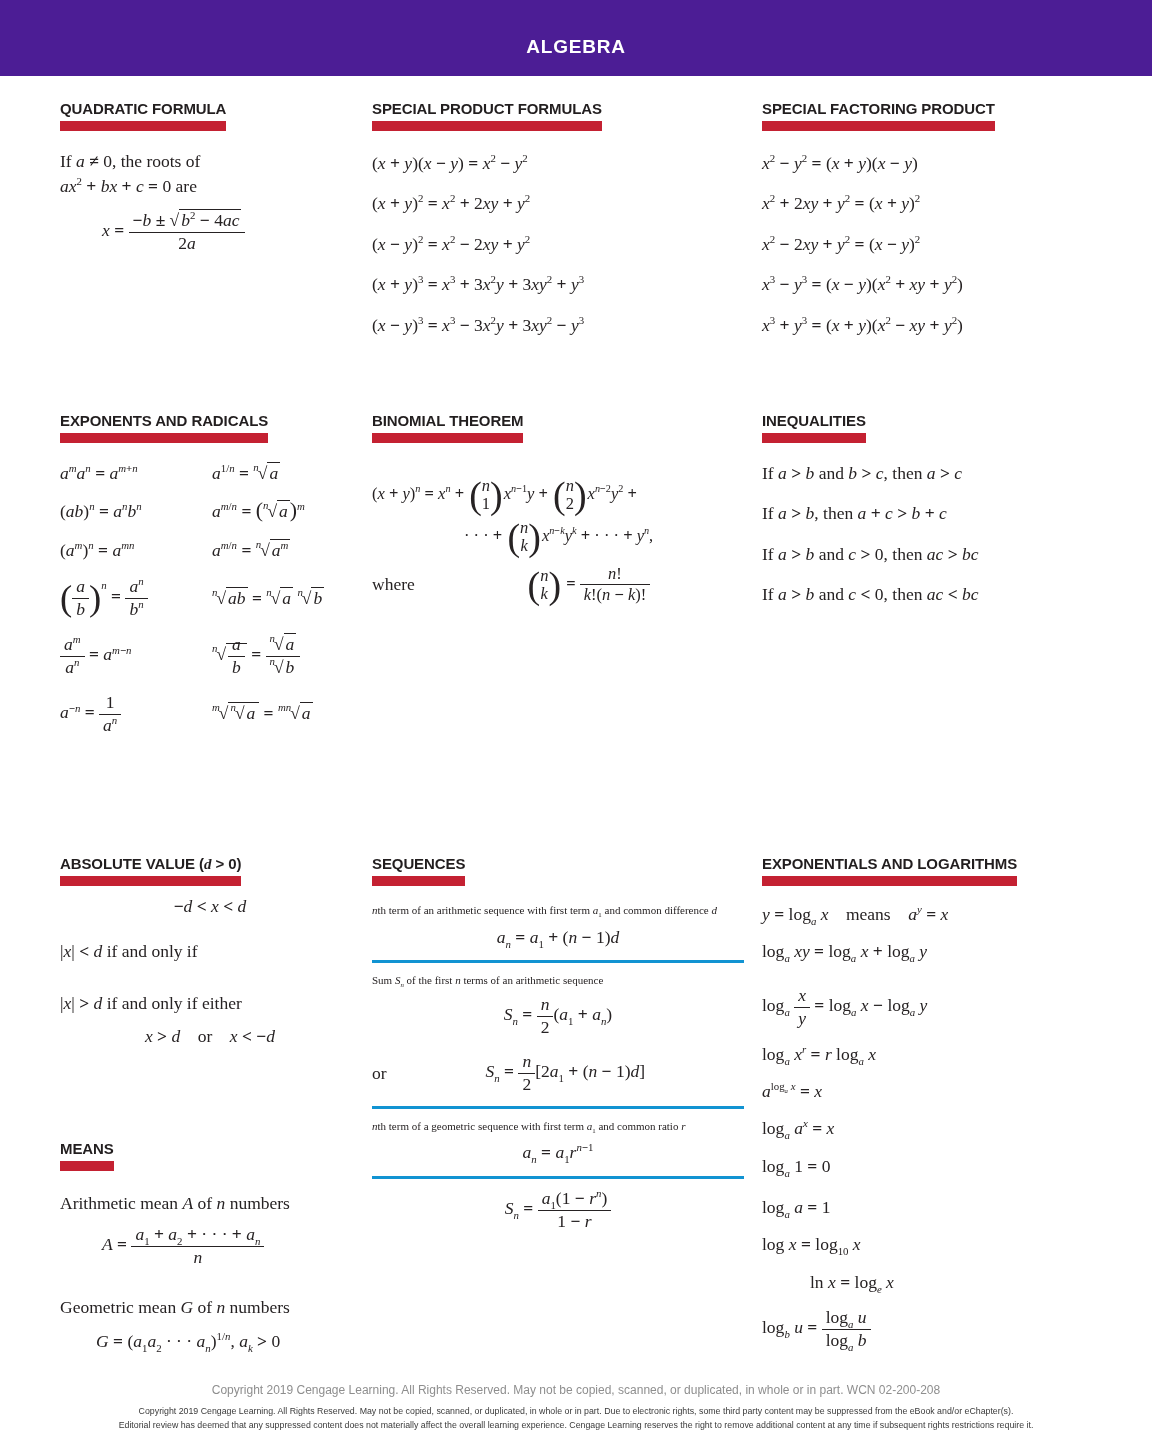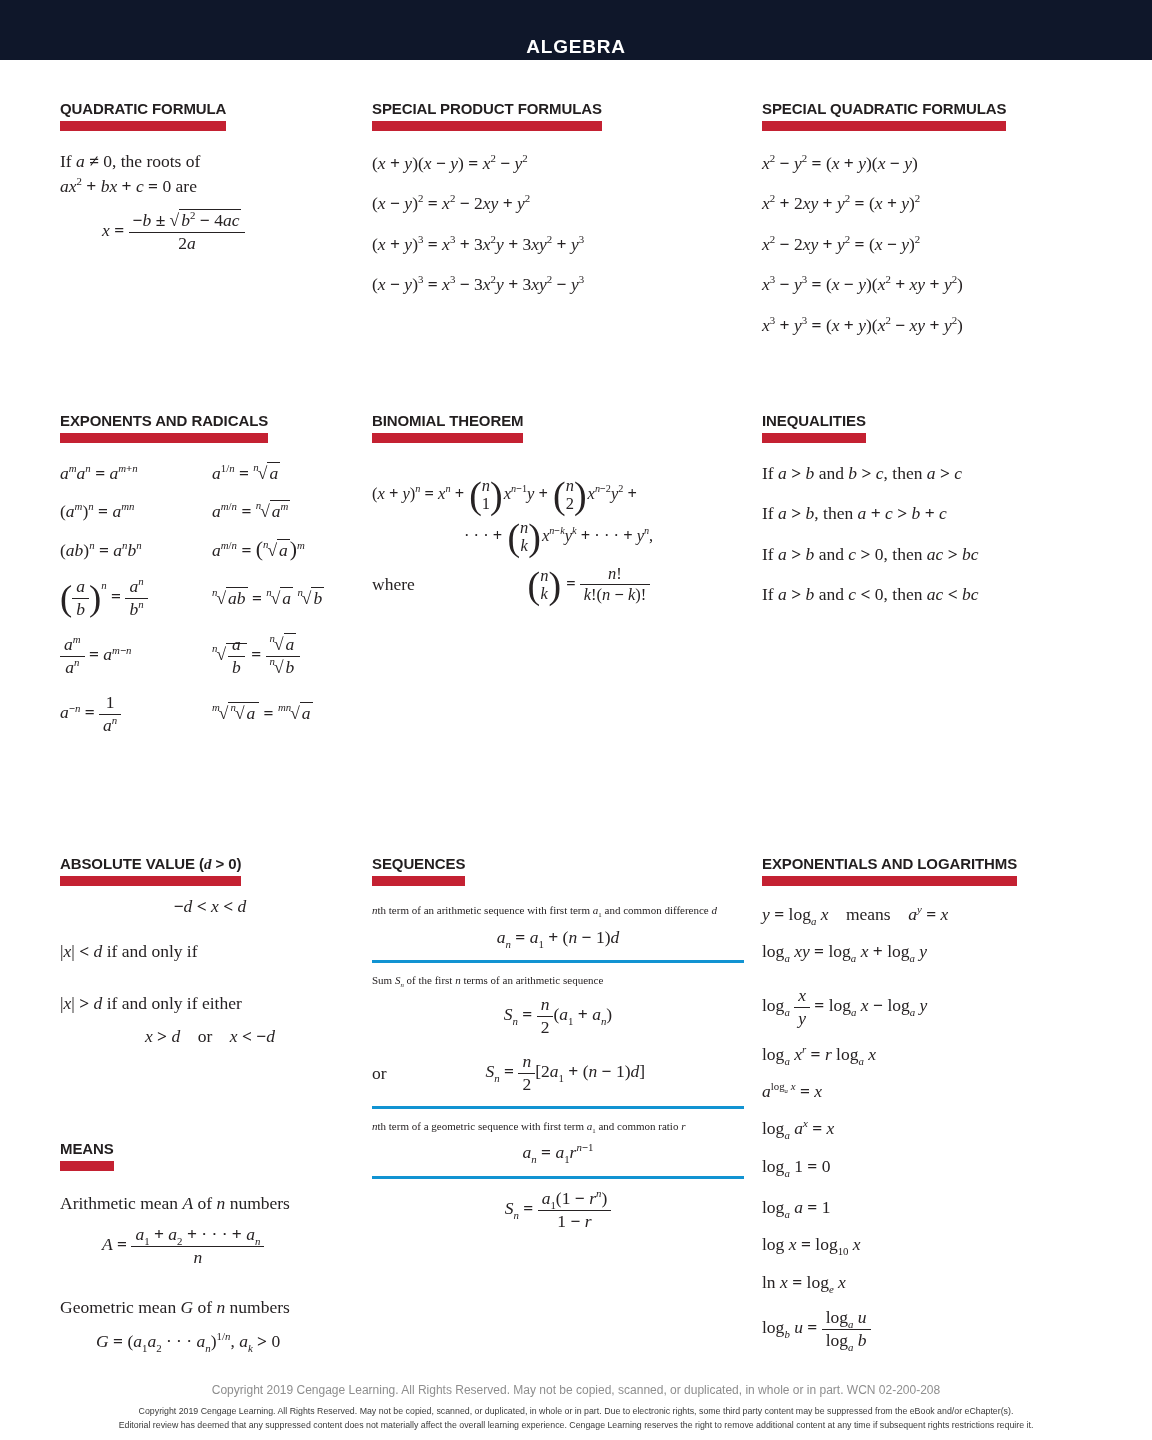--- a/index.html
+++ b/index.html
@@ -1,19 +1,19 @@
 <!DOCTYPE html>
 <html><head>
 <meta charset="utf-8">
 <style>
   html,body{margin:0;padding:0;background:#fff;}
   .page{position:relative;width:1152px;height:1440px;background:#ffffff;overflow:hidden;
         font-family:"Liberation Serif",serif;color:#262223;}
   
-  .topbar{position:absolute;left:0;top:0;width:1152px;height:60px;background:#0f172a;}
+  .topbar{position:absolute;left:0;top:0;width:1152px;height:76px;background:#4c1d95;}
   .topbar .title{position:absolute;left:0;top:36px;width:100%;text-align:center;
         font-family:"Liberation Sans",sans-serif;font-weight:bold;font-size:19px;
         letter-spacing:.8px;color:#ffffff;}
   
   .sec{position:absolute;}
   .sec-head{display:inline-block;font-family:"Liberation Sans",sans-serif;font-weight:bold;
         font-size:15px;letter-spacing:-.1px;color:#221e1f;line-height:18px;}
   .sec-head i{font-family:"Liberation Serif",serif;font-style:italic;}
   .sec-head .bar{height:10px;background:#c42132;margin-top:3px;}
   
@@ -73,29 +73,30 @@
     <div class="fm" style="margin-top:10px;margin-left:42px;"><i>x</i> <b>=</b> <span class="frac"><span class="num"><b>−</b><i>b</i> <b>±</b> <span class="sqrt"><span class="rsign">√</span><span class="rad"><i>b</i><sup>2</sup> <b>−</b> 4<i>ac</i></span></span></span><span class="den">2<i>a</i></span></span></div>
   </section>
 
   <section class="sec" style="left:372px;top:100px;width:372px;">
     <div class="sec-head">
       <div>SPECIAL PRODUCT FORMULAS</div>
       <div class="bar"></div>
     </div>
     <div style="margin-top:20px;">
       <div class="fm mline">(<i>x</i> <b>+</b> <i>y</i>)(<i>x</i> <b>−</b> <i>y</i>) <b>=</b> <i>x</i><sup>2</sup> <b>−</b> <i>y</i><sup>2</sup></div>
+      <div class="fm mline">(<i>x</i> <b>+</b> <i>y</i>)<sup>2</sup> <b>=</b> <i>x</i><sup>2</sup> <b>+</b> 2<i>xy</i> <b>+</b> <i>y</i><sup>2</sup></div>
       <div class="fm mline">(<i>x</i> <b>−</b> <i>y</i>)<sup>2</sup> <b>=</b> <i>x</i><sup>2</sup> <b>−</b> 2<i>xy</i> <b>+</b> <i>y</i><sup>2</sup></div>
       <div class="fm mline">(<i>x</i> <b>+</b> <i>y</i>)<sup>3</sup> <b>=</b> <i>x</i><sup>3</sup> <b>+</b> 3<i>x</i><sup>2</sup><i>y</i> <b>+</b> 3<i>xy</i><sup>2</sup> <b>+</b> <i>y</i><sup>3</sup></div>
       <div class="fm mline">(<i>x</i> <b>−</b> <i>y</i>)<sup>3</sup> <b>=</b> <i>x</i><sup>3</sup> <b>−</b> 3<i>x</i><sup>2</sup><i>y</i> <b>+</b> 3<i>xy</i><sup>2</sup> <b>−</b> <i>y</i><sup>3</sup></div>
     </div>
   </section>
 
   <section class="sec" style="left:762px;top:100px;width:340px;">
     <div class="sec-head">
-      <div>SPECIAL QUADRATIC FORMULAS</div>
+      <div>SPECIAL FACTORING PRODUCT</div>
       <div class="bar"></div>
     </div>
     <div style="margin-top:20px;">
       <div class="fm mline"><i>x</i><sup>2</sup> <b>−</b> <i>y</i><sup>2</sup> <b>=</b> (<i>x</i> <b>+</b> <i>y</i>)(<i>x</i> <b>−</b> <i>y</i>)</div>
       <div class="fm mline"><i>x</i><sup>2</sup> <b>+</b> 2<i>xy</i> <b>+</b> <i>y</i><sup>2</sup> <b>=</b> (<i>x</i> <b>+</b> <i>y</i>)<sup>2</sup></div>
       <div class="fm mline"><i>x</i><sup>2</sup> <b>−</b> 2<i>xy</i> <b>+</b> <i>y</i><sup>2</sup> <b>=</b> (<i>x</i> <b>−</b> <i>y</i>)<sup>2</sup></div>
       <div class="fm mline"><i>x</i><sup>3</sup> <b>−</b> <i>y</i><sup>3</sup> <b>=</b> (<i>x</i> <b>−</b> <i>y</i>)(<i>x</i><sup>2</sup> <b>+</b> <i>xy</i> <b>+</b> <i>y</i><sup>2</sup>)</div>
       <div class="fm mline"><i>x</i><sup>3</sup> <b>+</b> <i>y</i><sup>3</sup> <b>=</b> (<i>x</i> <b>+</b> <i>y</i>)(<i>x</i><sup>2</sup> <b>−</b> <i>xy</i> <b>+</b> <i>y</i><sup>2</sup>)</div>
     </div>
   </section>
@@ -104,26 +105,26 @@
     <div class="sec-head">
       <div>EXPONENTS AND RADICALS</div>
       <div class="bar"></div>
     </div>
     <div style="margin-top:18px;">
       <div class="exp-row">
           <span class="fm lcell"><i>a</i><sup><i>m</i></sup><i>a</i><sup><i>n</i></sup> <b>=</b> <i>a</i><sup><i>m</i><b>+</b><i>n</i></sup></span>
           <span class="fm rcell"><i>a</i><sup>1/<i>n</i></sup> <b>=</b> <span class="sqrt"><sup class="ridx"><i>n</i></sup><span class="rsign">√</span><span class="rad"><i>a</i></span></span></span>
         </div>
       <div class="exp-row">
+          <span class="fm lcell">(<i>ab</i>)<sup><i>n</i></sup> <b>=</b> <i>a</i><sup><i>n</i></sup><i>b</i><sup><i>n</i></sup></span>
+          <span class="fm rcell"><i>a</i><sup><i>m</i>/<i>n</i></sup> <b>=</b> <span class="mid">(</span><span class="sqrt"><sup class="ridx"><i>n</i></sup><span class="rsign">√</span><span class="rad"><i>a</i></span></span><span class="mid">)</span><sup><i>m</i></sup></span>
+        </div>
+      <div class="exp-row">
           <span class="fm lcell">(<i>a</i><sup><i>m</i></sup>)<sup><i>n</i></sup> <b>=</b> <i>a</i><sup><i>mn</i></sup></span>
           <span class="fm rcell"><i>a</i><sup><i>m</i>/<i>n</i></sup> <b>=</b> <span class="sqrt"><sup class="ridx"><i>n</i></sup><span class="rsign">√</span><span class="rad"><i>a</i><sup><i>m</i></sup></span></span></span>
-        </div>
-      <div class="exp-row">
-          <span class="fm lcell">(<i>ab</i>)<sup><i>n</i></sup> <b>=</b> <i>a</i><sup><i>n</i></sup><i>b</i><sup><i>n</i></sup></span>
-          <span class="fm rcell"><i>a</i><sup><i>m</i>/<i>n</i></sup> <b>=</b> <span class="mid">(</span><span class="sqrt"><sup class="ridx"><i>n</i></sup><span class="rsign">√</span><span class="rad"><i>a</i></span></span><span class="mid">)</span><sup><i>m</i></sup></span>
         </div>
       <div class="exp-row">
           <span class="fm lcell"><span class="bigp">(</span><span class="frac"><span class="num"><i>a</i></span><span class="den"><i>b</i></span></span><span class="bigp">)</span><sup class="hi"><i>n</i></sup> <b>=</b> <span class="frac"><span class="num"><i>a</i><sup><i>n</i></sup></span><span class="den"><i>b</i><sup><i>n</i></sup></span></span></span>
           <span class="fm rcell"><span class="sqrt"><sup class="ridx"><i>n</i></sup><span class="rsign">√</span><span class="rad"><i>ab</i></span></span> <b>=</b> <span class="sqrt"><sup class="ridx"><i>n</i></sup><span class="rsign">√</span><span class="rad"><i>a</i></span></span> <span class="sqrt"><sup class="ridx"><i>n</i></sup><span class="rsign">√</span><span class="rad"><i>b</i></span></span></span>
         </div>
       <div class="exp-row">
           <span class="fm lcell"><span class="frac"><span class="num"><i>a</i><sup><i>m</i></sup></span><span class="den"><i>a</i><sup><i>n</i></sup></span></span> <b>=</b> <i>a</i><sup><i>m</i><b>−</b><i>n</i></sup></span>
           <span class="fm rcell"><span class="sqrt"><sup class="ridx"><i>n</i></sup><span class="rsign">√</span><span class="rad"><span class="frac"><span class="num"><i>a</i></span><span class="den"><i>b</i></span></span></span></span> <b>=</b> <span class="frac"><span class="num"><span class="sqrt"><sup class="ridx"><i>n</i></sup><span class="rsign">√</span><span class="rad"><i>a</i></span></span></span><span class="den"><span class="sqrt"><sup class="ridx"><i>n</i></sup><span class="rsign">√</span><span class="rad"><i>b</i></span></span></span></span></span>
         </div>
       <div class="exp-row">
@@ -199,21 +200,21 @@
     <div style="margin-top:16px;">
       <div class="fm" style="margin-bottom:12px;"><i>y</i> <b>=</b> log<sub><i>a</i></sub> <i>x</i> &nbsp;&nbsp;&nbsp;means&nbsp;&nbsp;&nbsp; <i>a</i><sup><i>y</i></sup> <b>=</b> <i>x</i></div>
       <div class="fm" style="margin-bottom:20px;">log<sub><i>a</i></sub> <i>xy</i> <b>=</b> log<sub><i>a</i></sub> <i>x</i> <b>+</b> log<sub><i>a</i></sub> <i>y</i></div>
       <div class="fm" style="margin-bottom:12px;">log<sub><i>a</i></sub> <span class="frac"><span class="num"><i>x</i></span><span class="den"><i>y</i></span></span> <b>=</b> log<sub><i>a</i></sub> <i>x</i> <b>−</b> log<sub><i>a</i></sub> <i>y</i></div>
       <div class="fm" style="margin-bottom:12px;">log<sub><i>a</i></sub> <i>x</i><sup><i>r</i></sup> <b>=</b> <i>r</i> log<sub><i>a</i></sub> <i>x</i></div>
       <div class="fm" style="margin-bottom:12px;"><i>a</i><sup>log<sub><i>a</i></sub> <i>x</i></sup> <b>=</b> <i>x</i></div>
       <div class="fm" style="margin-bottom:12px;">log<sub><i>a</i></sub> <i>a</i><sup><i>x</i></sup> <b>=</b> <i>x</i></div>
       <div class="fm" style="margin-bottom:16px;">log<sub><i>a</i></sub> 1 <b>=</b> 0</div>
       <div class="fm" style="margin-bottom:12px;">log<sub><i>a</i></sub> <i>a</i> <b>=</b> 1</div>
       <div class="fm" style="margin-bottom:12px;">log <i>x</i> <b>=</b> log<sub>10</sub> <i>x</i></div>
-      <div class="fm" style="margin-bottom:12px;">ln <i>x</i> <b>=</b> log<sub><i>e</i></sub> <i>x</i></div>
+      <div class="fm" style="margin-bottom:12px;margin-left:48px;">ln <i>x</i> <b>=</b> log<sub><i>e</i></sub> <i>x</i></div>
       <div class="fm">log<sub><i>b</i></sub> <i>u</i> <b>=</b> <span class="frac"><span class="num">log<sub><i>a</i></sub> <i>u</i></span><span class="den">log<sub><i>a</i></sub> <i>b</i></span></span></div>
     </div>
   </section>
 
   <section class="sec" style="left:60px;top:1140px;width:300px;">
     <div class="sec-head">
       <div>MEANS</div>
       <div class="bar"></div>
     </div>
     <div class="fm" style="margin-top:20px;">Arithmetic mean <i>A</i> of <i>n</i> numbers</div>

